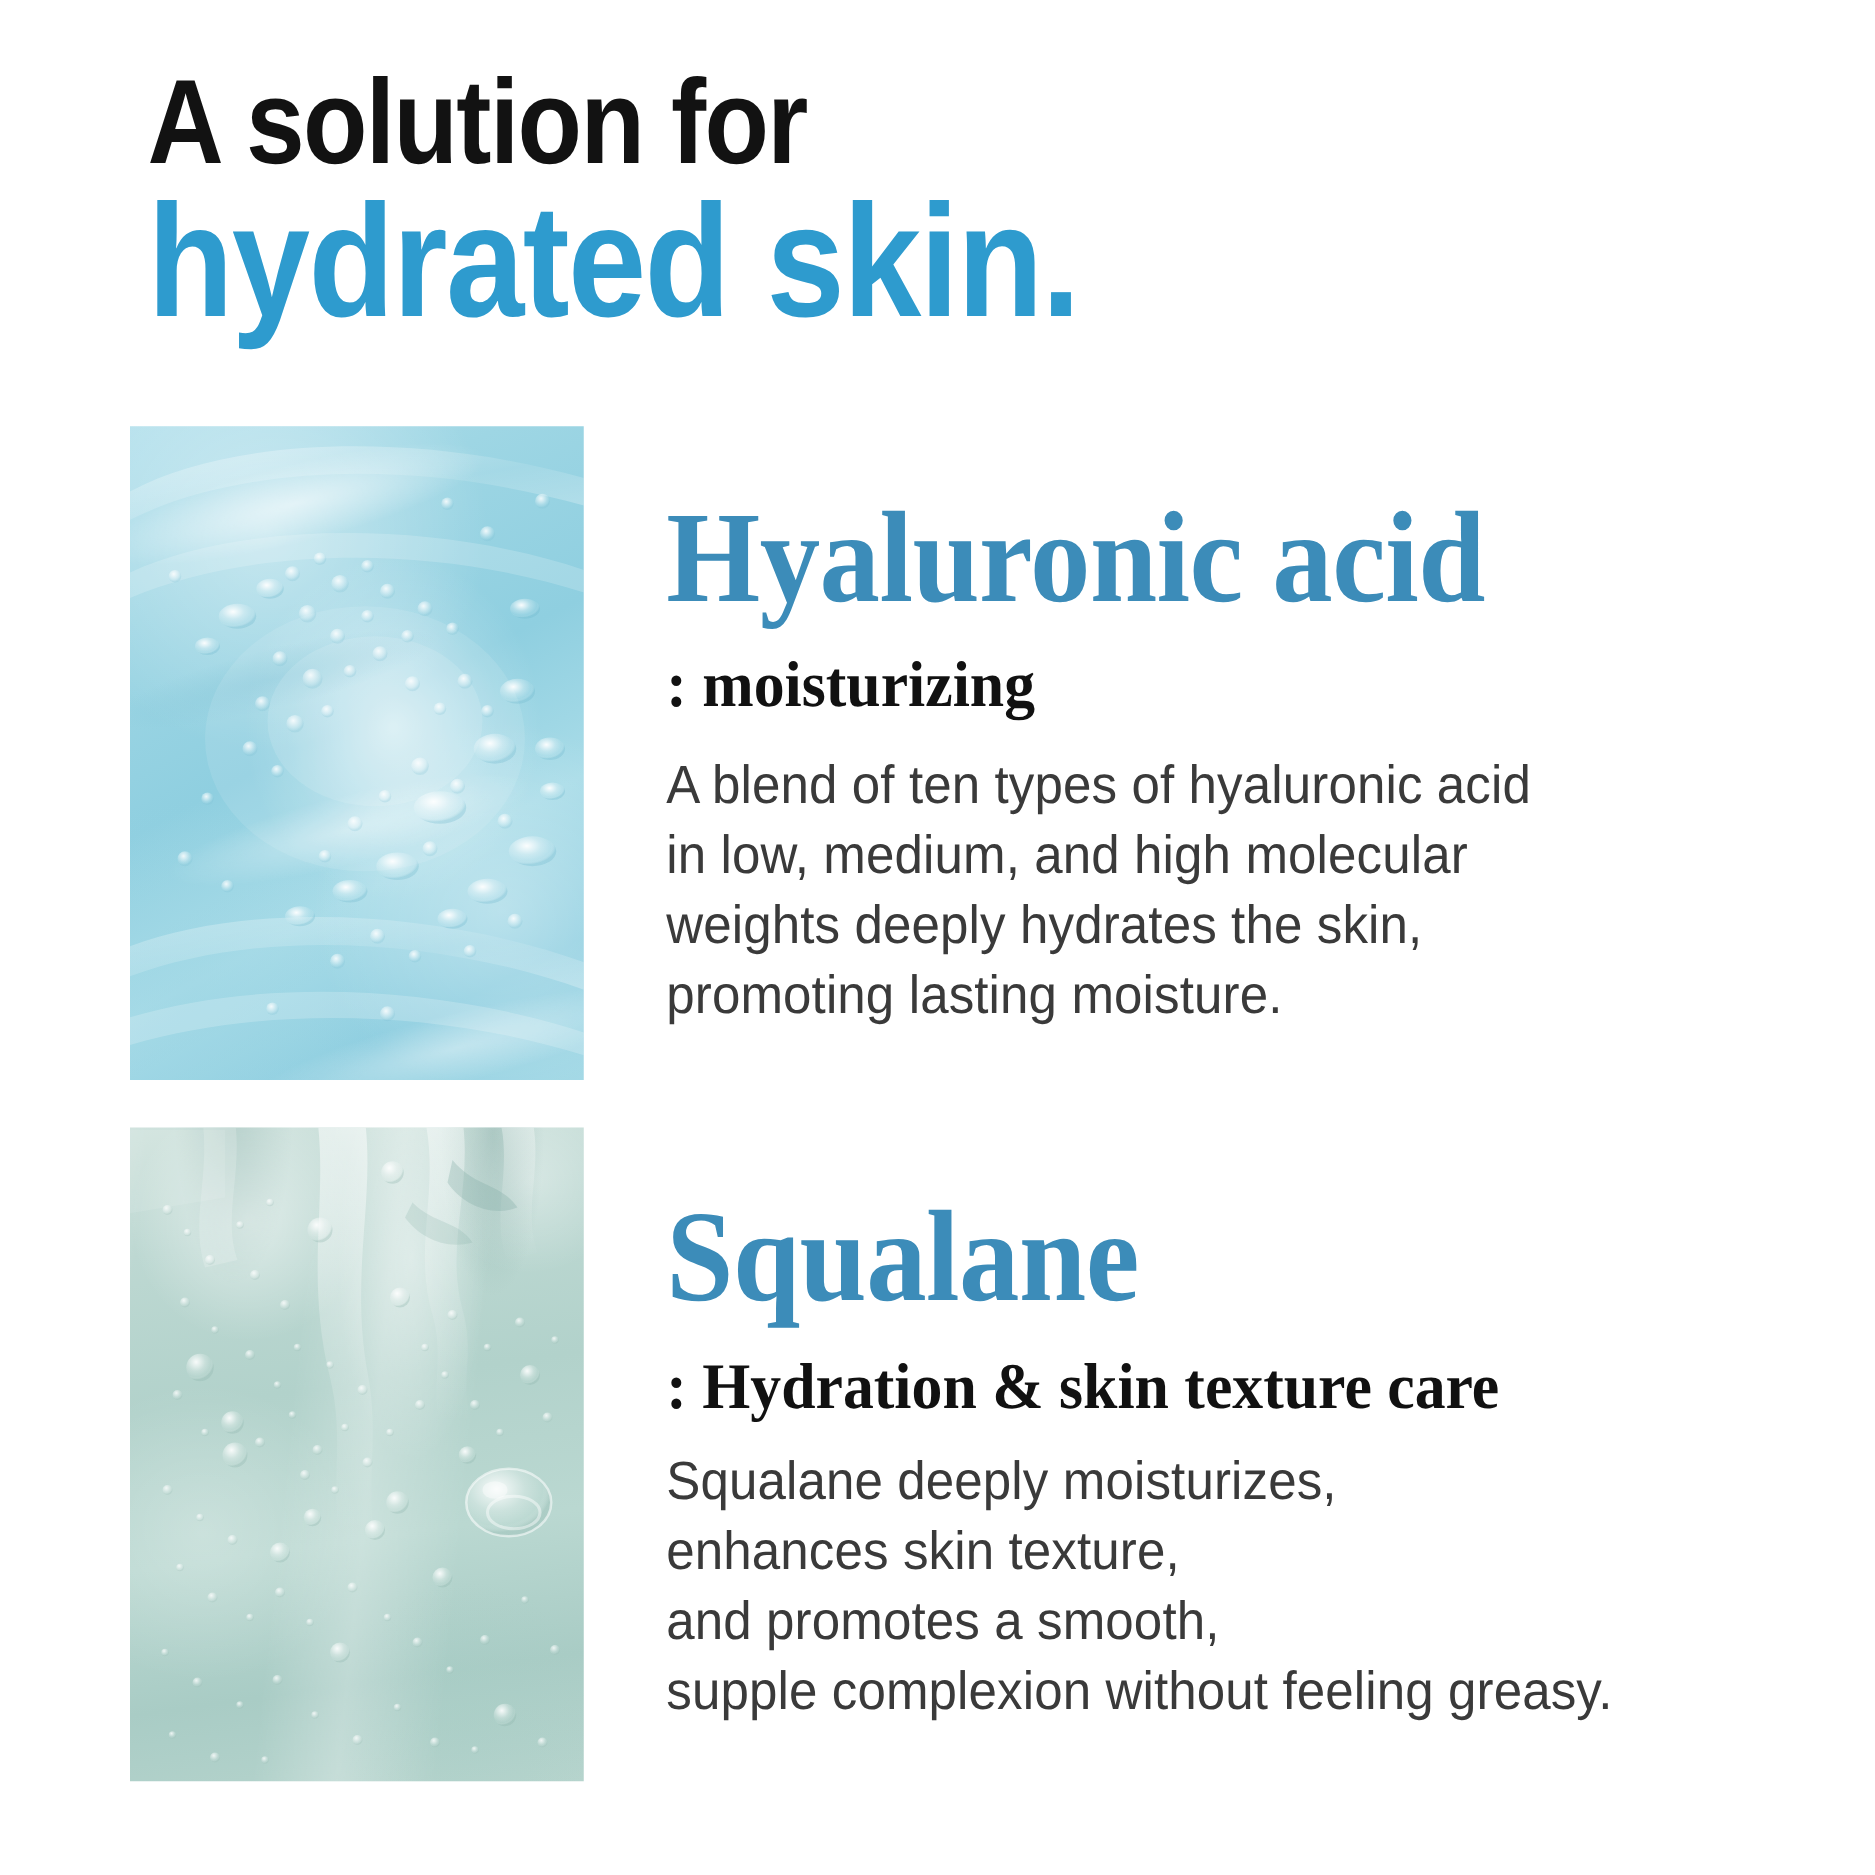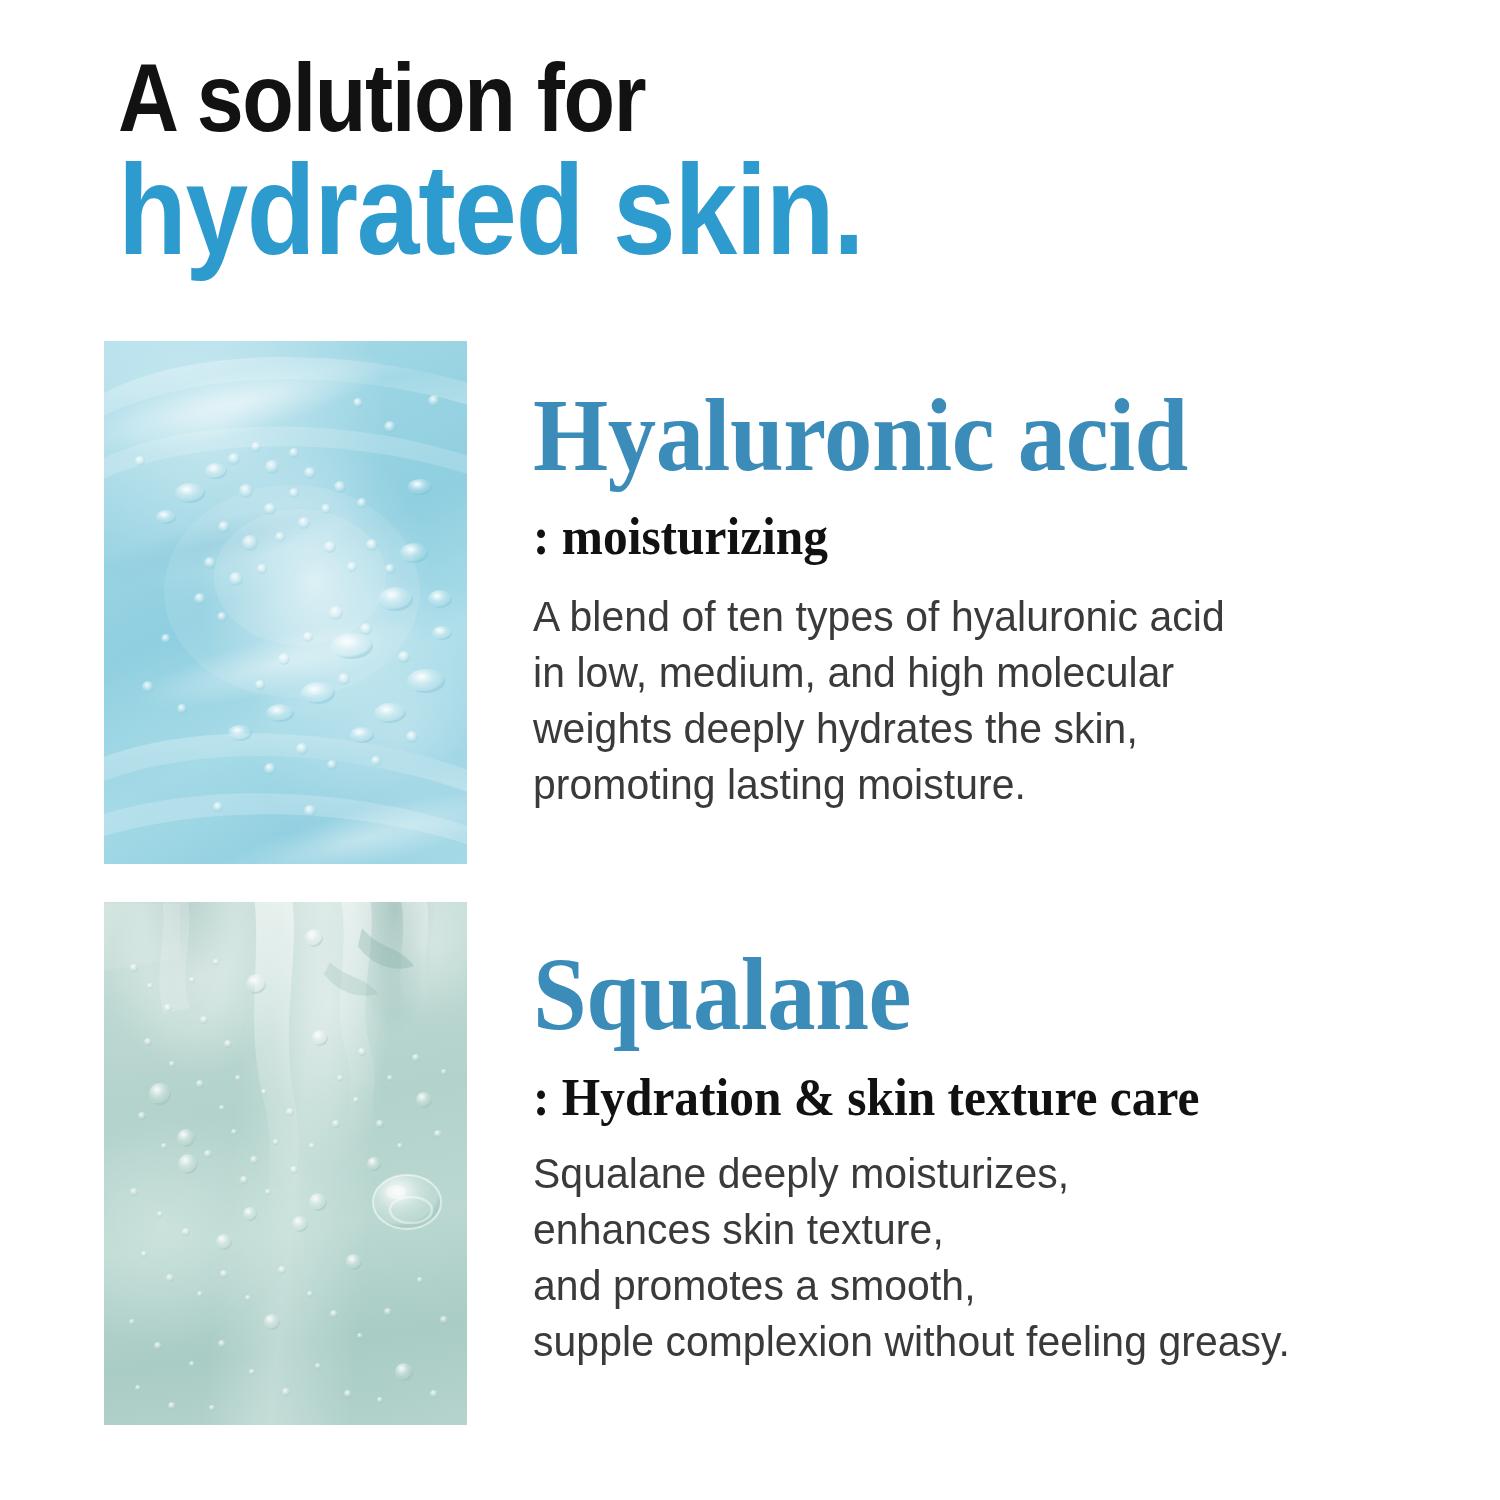--- a/index.html
+++ b/index.html
@@ -113,21 +113,21 @@
     position: absolute;
     inset: 0;
     width: 100%;
     height: 100%;
   }
 
   
   .col {
     position: absolute;
     left: 533px;
-    top: 0;
+    top: 12px;
     width: 940px;
   }
   .ingredient-name {
     font-family: "Liberation Serif", "DejaVu Serif", serif;
     font-weight: 700;
     color: #3C8CB9;
     letter-spacing: -0.5px;
     line-height: 1;
     white-space: nowrap;
     transform-origin: left top;

